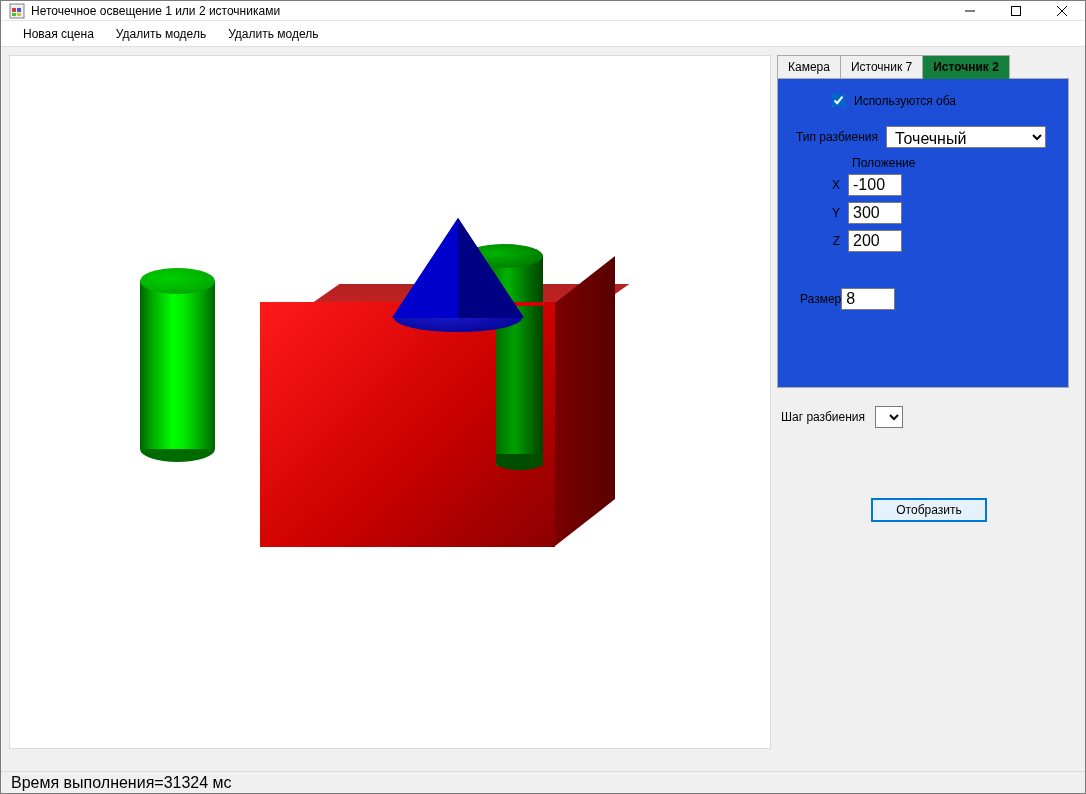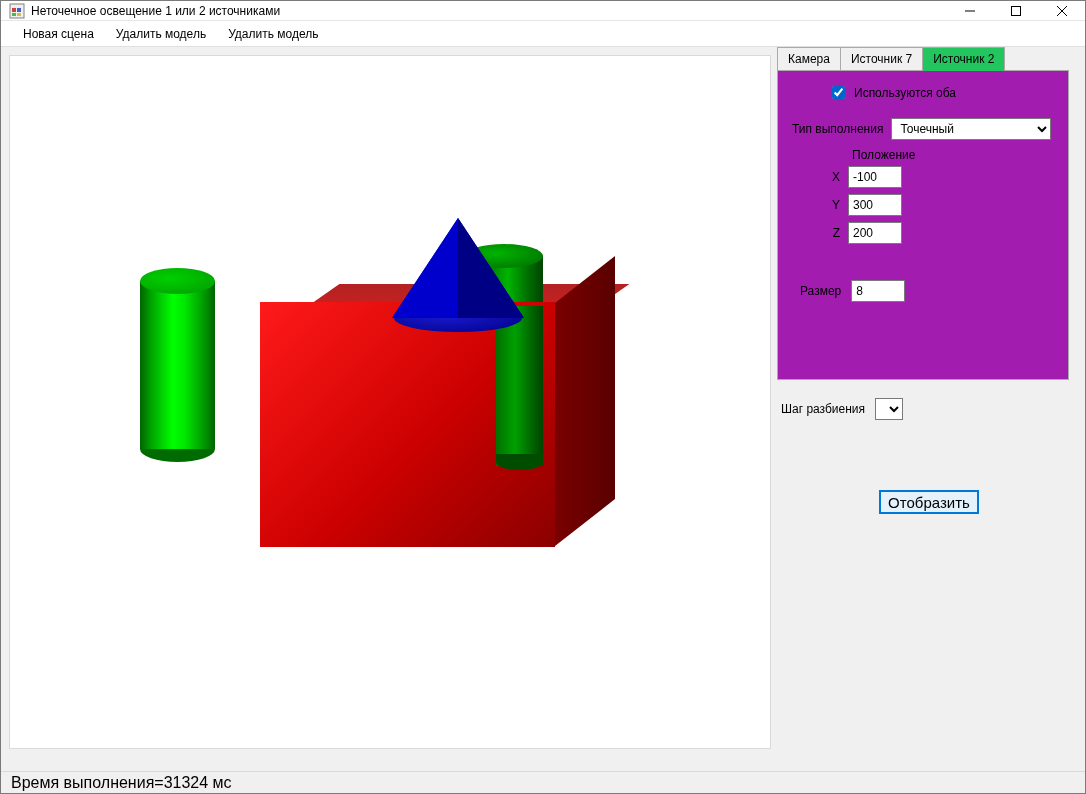--- a/index.html
+++ b/index.html
@@ -15,60 +15,60 @@
   .window { width: 1086px; height: 794px; border: 1px solid #7a7a7a; background: #f0f0f0; display: flex; flex-direction: column; }
   .titlebar { height: 20px; background: #fff; display: flex; align-items: center; border-bottom: 1px solid #e5e5e5; }
   .titlebar .icon { width: 16px; height: 16px; margin: 0 6px 0 8px; display: inline-flex; }
   .titlebar .title { flex: 0 0 auto; color: #000; font-size: 12px; }
   .titlebar .spacer { flex: 1; }
   .winbtn { width: 46px; height: 30px; display: flex; align-items: center; justify-content: center; color: #000; }
   .menubar { height: 26px; background: #fff; display: flex; align-items: center; padding: 0 12px; gap: 2px; border-bottom: 1px solid #e0e0e0; }
   .menuitem { padding: 3px 10px; font-size: 12px; }
   .client { flex: 1; display: flex; background: #f0f0f0; position: relative; }
   .viewport { background: #ffffff; margin: 8px 6px 8px 8px; border: 1px solid #d9d9d9; position: relative; width: 762px; height: 694px; overflow: hidden; }
-  .sidepanel { flex: 1; display: flex; flex-direction: column; margin: 0 8px 8px 0; }
+  .sidepanel { flex: 1; display: flex; flex-direction: column; margin: 8px 8px 8px 0; }
   .tabs { display: flex; gap: 0; }
   .tab {
     padding: 4px 10px 5px 10px; font-size: 12px;
     background: #f0f0f0; border: 1px solid #aaa;
     border-bottom: none; margin-right: -1px; position: relative;
     color: #000;
   }
-  .tab.active { background: #22c55e; z-index: 2; }
+  .tab.active { background: #15803d; z-index: 2; font-weight: bold; }
   .tabbody {
-    border: 1px solid #aaa; background: #a21caf;
+    border: 1px solid #aaa; background: #1d4ed8;
     padding: 12px 14px 20px 14px; width: 292px;
     position: relative; margin-top: -1px;
     min-height: 310px;
   }
   .checkrow { display: flex; align-items: center; gap: 6px; margin: 0 0 16px 36px; }
   input[type="checkbox"] { width: 13px; height: 13px; accent-color: #0066cc; }
   .row { display: flex; align-items: center; gap: 8px; margin-bottom: 8px; }
   .row label.lab { text-align: right; min-width: 86px; }
   select, input[type="text"] {
-    font-family: inherit; font-size: 12px;
+    font-family: inherit; font-size: 16px;
     border: 1px solid #7a7a7a; background: #fff; padding: 2px 4px;
     height: 22px;
   }
   select.source-type { width: 160px; }
   .pos-group { margin: 8px 0 0 0; }
   .pos-header { margin-left: 60px; margin-bottom: 4px; }
   .pos-row { display: flex; align-items: center; gap: 8px; margin-bottom: 6px; margin-left: 32px; }
   .pos-row label { width: 16px; text-align: right; }
   .pos-row input { width: 54px; }
-  .size-row { display: flex; align-items: center; gap: 10px; margin-top: 36px; margin-left: 8px; }
+  .size-row { display: flex; align-items: center; margin-top: 36px; margin-left: 8px; }
   .size-row input { width: 54px; }
   .below-panel { margin-top: 18px; margin-left: 4px; }
   .step-row { display: flex; align-items: center; gap: 10px; }
   .step-row select { width: 28px; }
   .btn-render {
-    display: block; width: 100px; height: 24px;
+    display: block; width: 116px; height: 24px;
     margin: 70px auto 0 auto;
     border: 2px solid #0078d7; background: #e5f1fb;
-    font-size: 15px;
+    font-size: 12px;
   }
   .statusbar {
     height: 22px; background: #f0f0f0;
     display: flex; align-items: center; padding: 0 10px;
     font-size: 16px;
     border-top: 1px solid #d9d9d9;
   }
   
   .scene { position: absolute; inset: 0; }
   
@@ -219,21 +219,21 @@
         <div class="tab active">Источник 2</div>
       </div>
       <div class="tabbody">
 
         <div class="checkrow">
           <input type="checkbox" checked="" style="">
           <span>Используются оба</span>
         </div>
 
         <div class="row">
-          <label class="lab">Тип выполнения</label>
+          <label class="lab">Тип разбиения</label>
           <select class="source-type">
             <option>Точечный</option>
           </select>
         </div>
 
         <div class="pos-group">
           <div class="pos-header">Положение</div>
           <div class="pos-row">
             <label>X</label>
             <input type="text" value="-100" style="">

